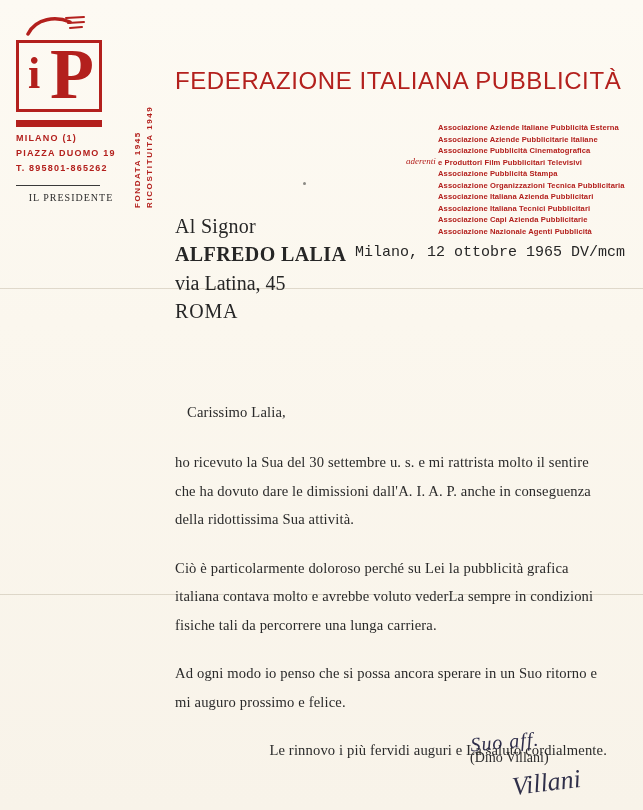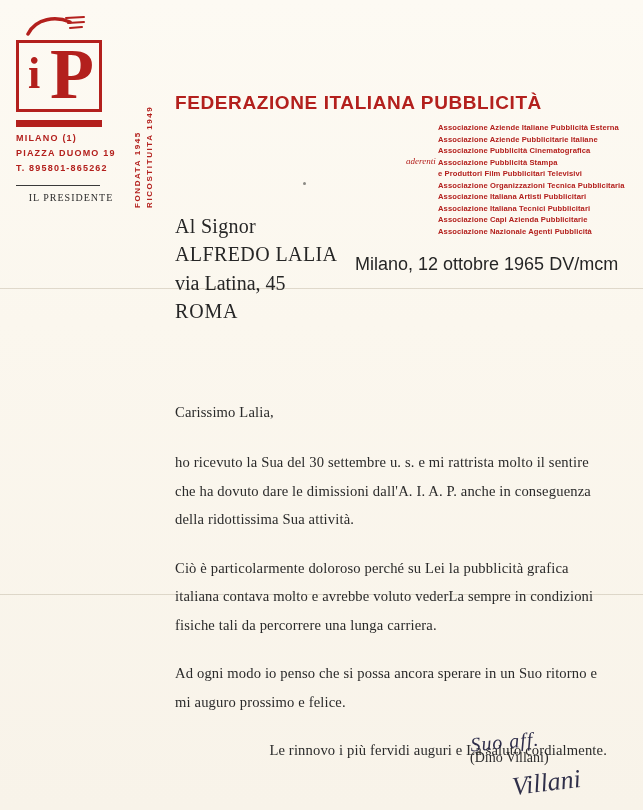--- a/index.html
+++ b/index.html
@@ -137,24 +137,24 @@
     font-size: 8px;
     font-weight: bold;
     letter-spacing: 1.6px;
   }
   .vert.v1 { left: 8px;  bottom: 0; }
   .vert.v2 { left: 20px; bottom: 0; }
 
   .fip-title {
     position: absolute;
     left: 175px;
-    top: 92px;
+    top: 67px;
     font-family: "Liberation Sans", sans-serif;
-    font-size: 19px;
-    font-weight: bold;
+    font-size: 24px;
+    font-weight: normal;
     letter-spacing: 0.6px;
     color: #b3201d;
     white-space: nowrap;
   }
 
   .aderenti-label {
     position: absolute;
     left: 378px;
     top: 156px;
     font-family: "Liberation Serif", serif;
@@ -180,32 +180,32 @@
   .addressee {
     position: absolute;
     left: 175px;
     top: 212px;
     font-family: "Liberation Serif", serif;
     font-size: 20px;
     line-height: 1.42;
     color: #262626;
   }
   .addressee .name {
-    font-weight: normal;
+    font-weight: bold;
     letter-spacing: 0.4px;
   }
   .addressee .line1 { letter-spacing: 0.3px; }
   .addressee .city { font-weight: normal; letter-spacing: 0.8px; }
 
   .dateline {
     position: absolute;
     left: 355px;
-    top: 254px;
-    font-family: Liberation Sans, sans-serif;
-    font-size: 18px;
+    top: 244px;
+    font-family: Liberation Mono, monospace;
+    font-size: 15px;
     color: #262626;
   }
 
   .ink-dot {
     position: absolute;
     left: 303px;
     top: 182px;
     width: 3px;
     height: 3px;
     border-radius: 50%;
@@ -219,21 +219,21 @@
     left: 175px;
     top: 398px;
     width: 432px;
     font-family: "Liberation Serif", serif;
     font-size: 14.6px;
     line-height: 1.95;
     color: #2a2a2a;
     letter-spacing: 0.15px;
   }
   .body-text p { margin: 0 0 20px 0; }
-  .body-text p.salut { margin-bottom: 22px; }
+  .body-text p.salut { margin-bottom: 22px; margin-left: 12px; }
   .body-text p:last-child { margin-bottom: 0; text-align: right; }
 
   
   .sig-area {
     position: absolute;
     left: 470px;
     top: 726px;
     width: 170px;
     text-align: left;
   }
@@ -303,24 +303,24 @@
       <span class="vert v2">RICOSTITUITA 1949</span>
     </div>
 
     <div class="fip-title">FEDERAZIONE ITALIANA PUBBLICITÀ</div>
 
     <div class="aderenti-label">aderenti</div>
     <div class="aderenti-list">
       <div>Associazione Aziende Italiane Pubblicità Esterna</div>
       <div>Associazione Aziende Pubblicitarie Italiane</div>
       <div>Associazione Pubblicità Cinematografica</div>
+      <div>e Produttori Film Pubblicitari Televisivi</div>
       <div>Associazione Pubblicità Stampa</div>
-      <div>e Produttori Film Pubblicitari Televisivi</div>
       <div>Associazione Organizzazioni Tecnica Pubblicitaria</div>
-      <div>Associazione Italiana Artisti Pubblicitari</div>
+      <div>Associazione Italiana Azienda Pubblicitari</div>
       <div>Associazione Italiana Tecnici Pubblicitari</div>
       <div>Associazione Capi Azienda Pubblicitarie</div>
       <div>Associazione Nazionale Agenti Pubblicità</div>
     </div>
 
     <div class="ink-dot"></div>
 
     <div class="addressee">
       <div class="line1">Al Signor</div>
       <div class="name">ALFREDO LALIA</div>

